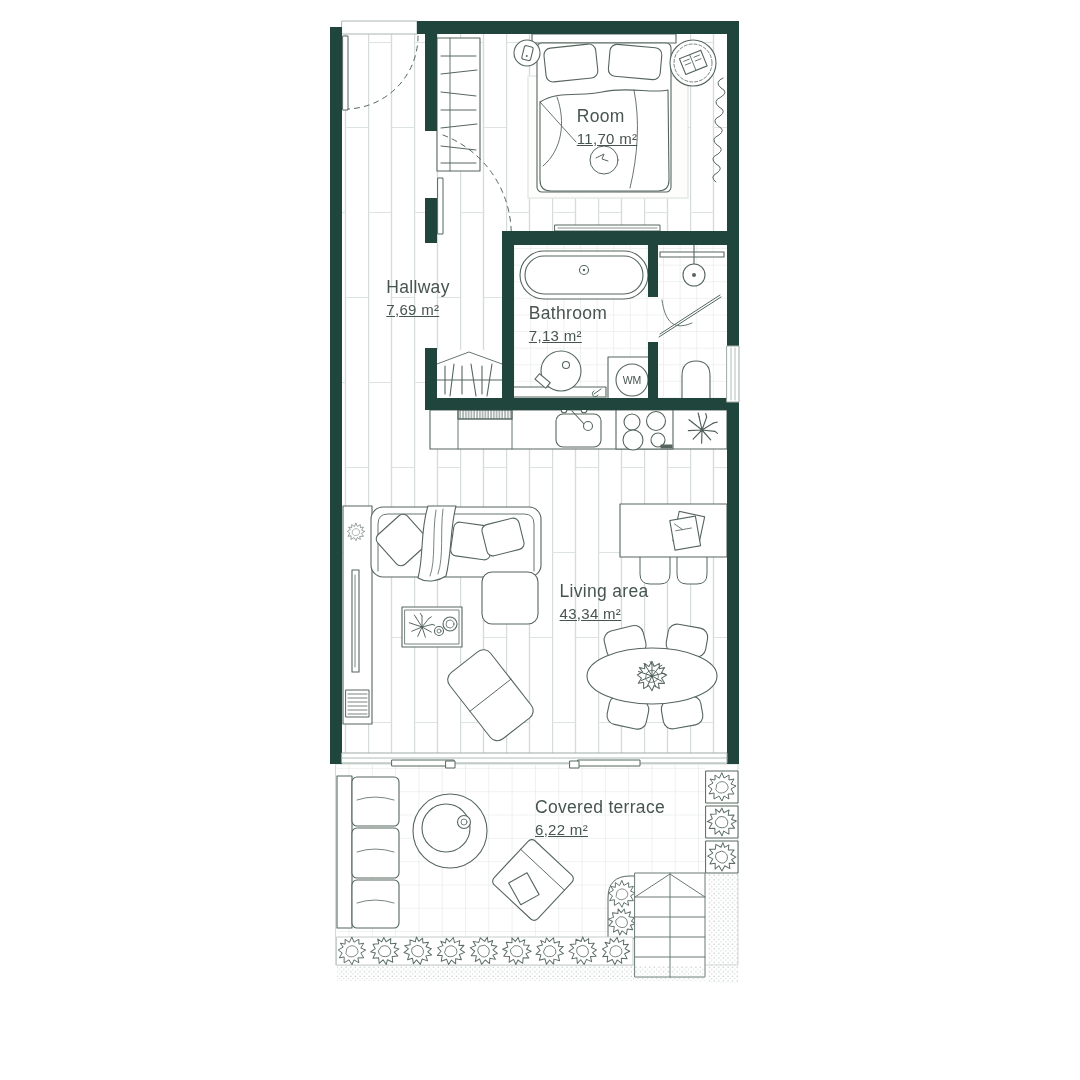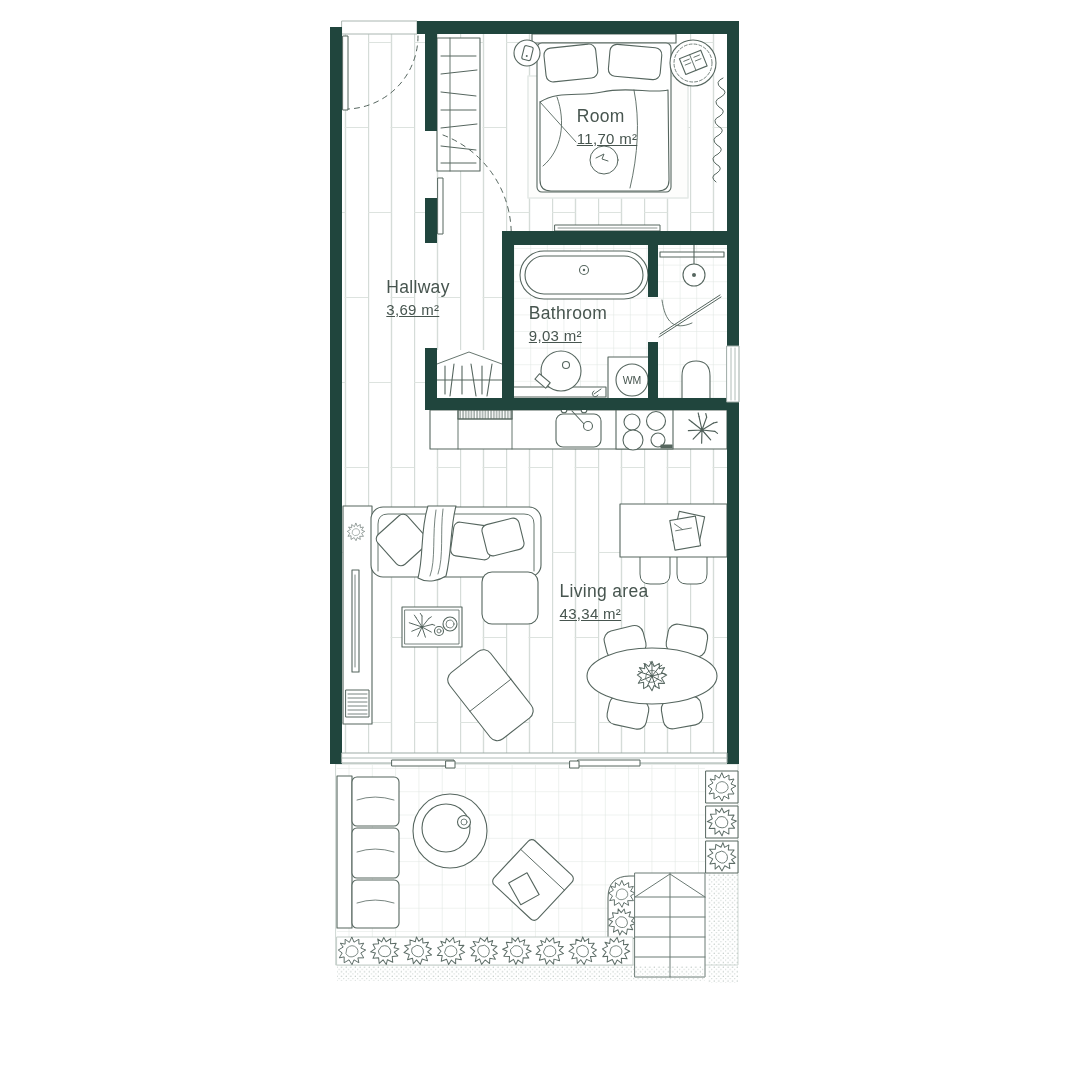--- a/index.html
+++ b/index.html
@@ -342,24 +342,28 @@
     <rect x="337" y="966" width="368" height="15" fill="url(#dots)"></rect>
   </g>
 </svg>
 
 <div class="room-label" style="left:607px;top:106px">
   <span class="name">Room</span>
   <span class="area">11,70 m²</span>
 </div>
 <div class="room-label" style="left:418px;top:277px">
   <span class="name">Hallway</span>
-  <span class="area">3,69 m²</span>
+  <span class="area">7,69 m²</span>
 </div>
 <div class="room-label" style="left:568px;top:303px">
   <span class="name">Bathroom</span>
-  <span class="area">9,03 m²</span>
+  <span class="area">7,13 m²</span>
 </div>
 <div class="room-label" style="left:604px;top:581px">
   <span class="name">Living area</span>
   <span class="area">43,34 m²</span>
 </div>
+<div class="room-label" style="left:600px;top:797px">
+  <span class="name">Covered terrace</span>
+  <span class="area">6,22 m²</span>
+</div>
 
 </div>
 
 </body></html>

